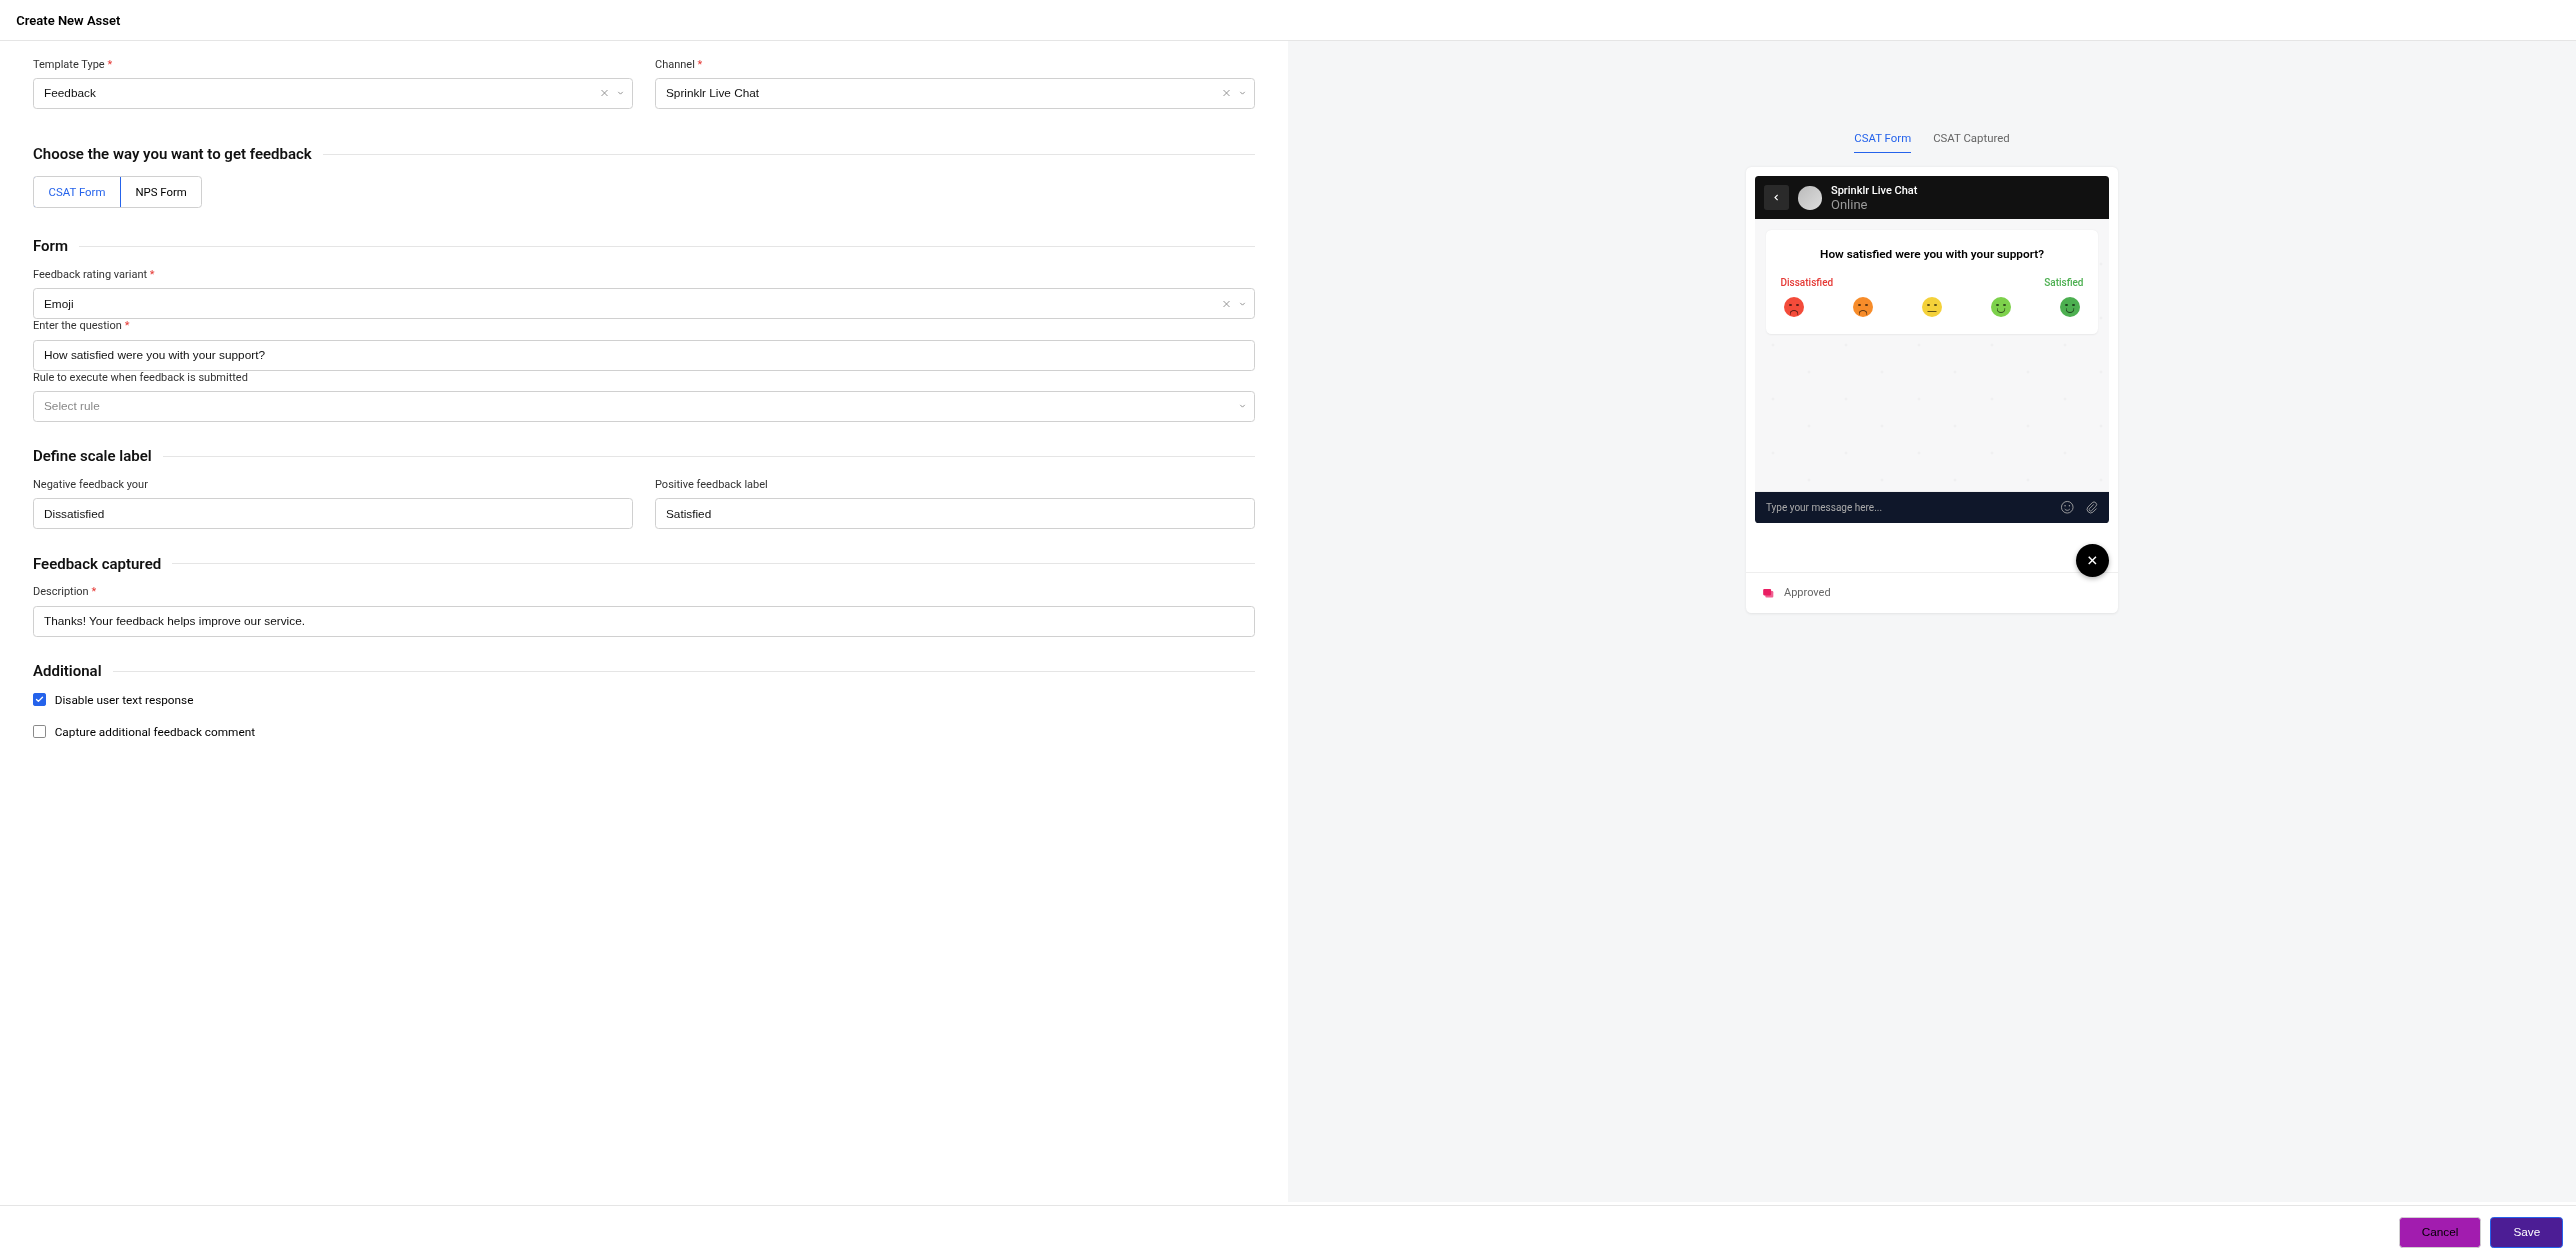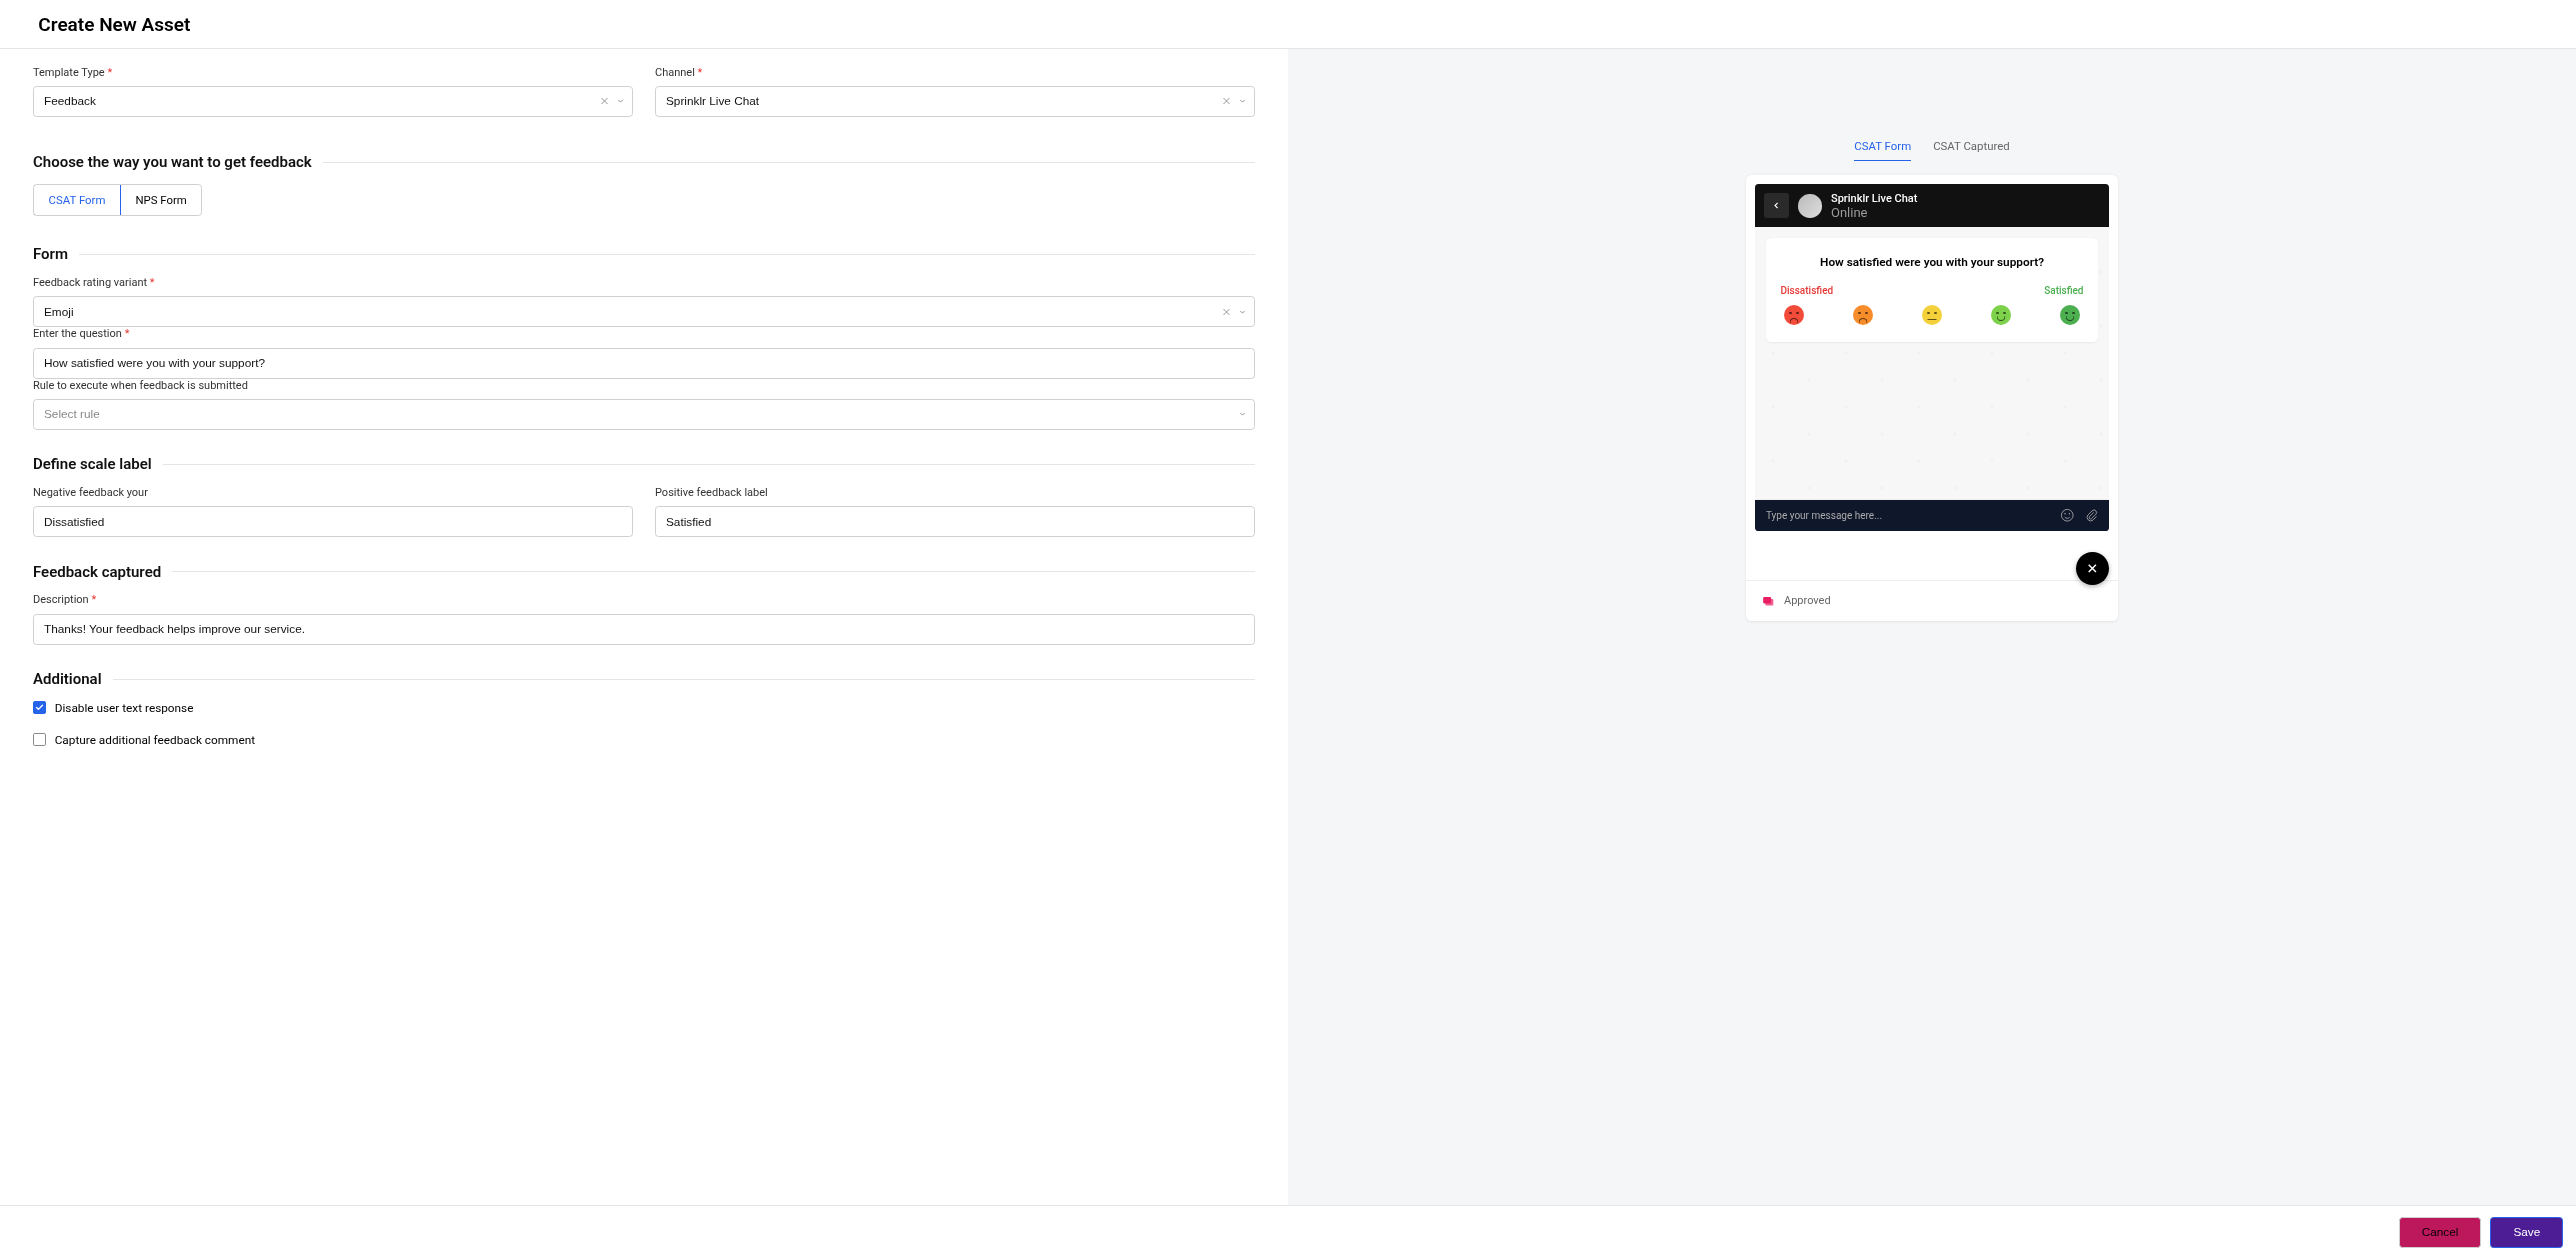--- a/index.html
+++ b/index.html
@@ -1,19 +1,19 @@
 <!DOCTYPE html>
 <html style="font-size:14.5px"><head>
   <meta charset="utf-8">
   <style>
     * { box-sizing: border-box; margin: 0; padding: 0; }
     body { font-family: -apple-system, BlinkMacSystemFont, 'Segoe UI', Roboto, Helvetica, Arial, sans-serif; font-size: 11.8px; color: #000; background: #fff; }
     
     .header-bar { padding: 12.7px 16.3px; border-bottom: 0.9px solid #e5e5e5; }
-    .header-bar h1 { font-size: 19px; font-weight: 600; margin-left: 22px; }
+    .header-bar h1 { font-size: 13px; font-weight: 600; }
     
     .main-layout { display: flex; height: calc(100vh - 44px - 53px); }
     .left-pane { width: 50%; padding: 16.3px 33px; overflow-y: auto; }
     .right-pane { width: 50%; background: #f5f6f7; display: flex; flex-direction: column; align-items: center; padding-top: 82px; }
     
     .form-row { display: flex; gap: 22px; margin-bottom: 36px; }
     .form-group { flex: 1; }
     .form-group-full { width: 100%; }
     
     .label { font-size: 11px; color: #333; margin-bottom: 7.3px; display: block; }
@@ -78,21 +78,21 @@
     .chat-input { display: flex; align-items: center; background: #0f172a; padding: 8.2px 11px; border-top: 0.9px solid #eee; }
     .chat-input-text { flex: 1; font-size: 10px; color: #aaa; }
     .chat-input-icons { display: flex; gap: 9px; color: #aaa; }
     
     .close-fab { position: absolute; bottom: 36px; right: 9px; width: 33px; height: 33px; border-radius: 50%; background: #000; color: #fff; display: flex; align-items: center; justify-content: center; cursor: pointer; box-shadow: 0 1.8px 5.4px rgba(0,0,0,0.3); }
     
     .approved-bar { padding: 12.7px 14.5px; border-top: 0.9px solid #eee; display: flex; align-items: center; gap: 9px; font-size: 11px; color: #666; }
     .approved-icon { width: 14.5px; height: 14.5px; color: #e91e63; }
     
     .footer { position: fixed; bottom: 0; left: 0; right: 0; height: 53px; background: #fff; border-top: 0.9px solid #e5e5e5; display: flex; justify-content: flex-end; align-items: center; padding: 0 12.7px; gap: 9px; }
-    .btn { height: 31px; padding: 0 22px; border-radius: 3.6px; font-size: 11.8px; cursor: pointer; border: 0.9px solid #d0d0d0; background: #be185d; display: inline-flex; align-items: center; }
+    .btn { height: 31px; padding: 0 22px; border-radius: 3.6px; font-size: 11.8px; cursor: pointer; border: 0.9px solid #d0d0d0; background: #a21caf; display: inline-flex; align-items: center; }
     .btn.primary { background: #4c1d95; border-color: #2563eb; color: #fff; }
     
     svg { display: block; }
   </style>
 </head>
 <body>
 
 <div class="header-bar">
   <h1>Create New Asset</h1>
 </div>

